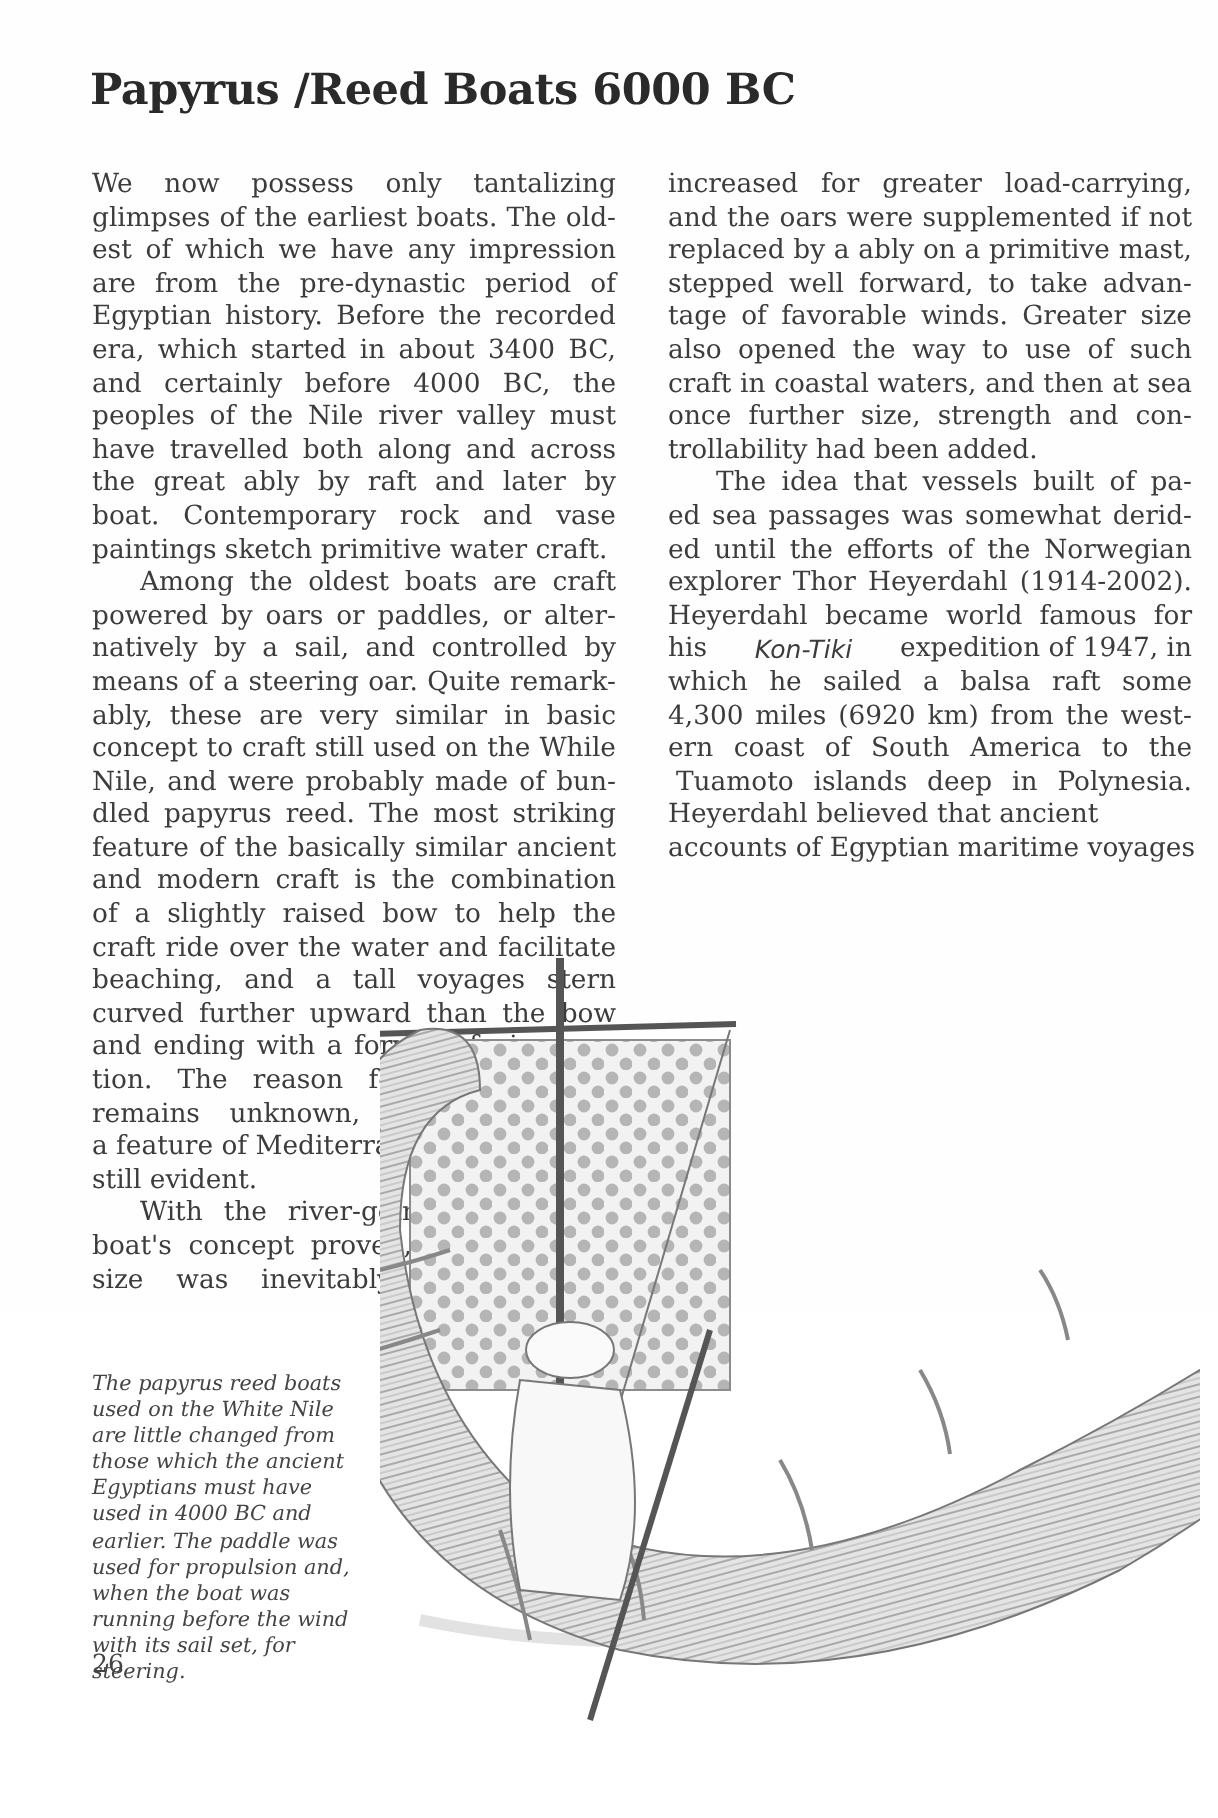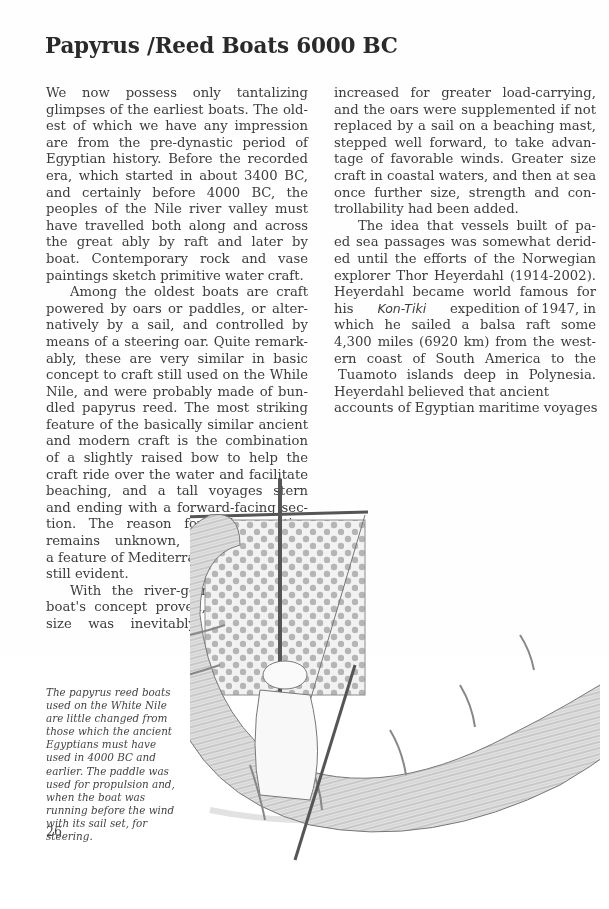--- a/index.html
+++ b/index.html
@@ -54,36 +54,38 @@
     <span class="line">means of a steering oar. Quite remark-</span>
     <span class="line">ably, these are very similar in basic</span>
     <span class="line">concept to craft still used on the While</span>
     <span class="line">Nile, and were probably made of bun-</span>
     <span class="line">dled papyrus reed. The most striking</span>
     <span class="line">feature of the basically similar ancient</span>
     <span class="line">and modern craft is the combination</span>
     <span class="line">of a slightly raised bow to help the</span>
     <span class="line">craft ride over the water and facilitate</span>
     <span class="line">beaching, and a tall voyages stern</span>
+    <span class="line">curved further upward than the bow</span>
     <span class="line">and ending with a forward-facing sec-</span>
     <span class="line">tion. The reason for this practice</span>
     <span class="line">remains unknown, but it became</span>
     <span class="line">a feature of Mediterranean craft and is</span>
     <span class="line last">still evident.</span>
     <span class="line indent" style="width:148px;">With the river-going</span>
     <span class="line" style="width:160px;">boat's concept proved,</span>
     <span class="line" style="width:150px;">size was inevitably</span>
   </div>
 
   <div class="col right">
     <span class="line">increased for greater load-carrying,</span>
     <span class="line">and the oars were supplemented if not</span>
-    <span class="line">replaced by a sail on a beaching mast,</span>
+    <span class="line">replaced by a ably on a primitive mast,</span>
     <span class="line">stepped well forward, to take advan-</span>
     <span class="line">tage of favorable winds. Greater size</span>
+    <span class="line">also opened the way to use of such</span>
     <span class="line">craft in coastal waters, and then at sea</span>
     <span class="line">once further size, strength and con-</span>
     <span class="line last">trollability had been added.</span>
     <span class="line indent">The idea that vessels built of pa-</span>
     <span class="line">ed sea passages was somewhat derid-</span>
     <span class="line">ed until the efforts of the Norwegian</span>
     <span class="line">explorer Thor Heyerdahl (1914-2002).</span>
     <span class="line">Heyerdahl became world famous for</span>
     <span class="line" style="display:flex; justify-content:space-between;align-items:center;">
       <span>his</span>

